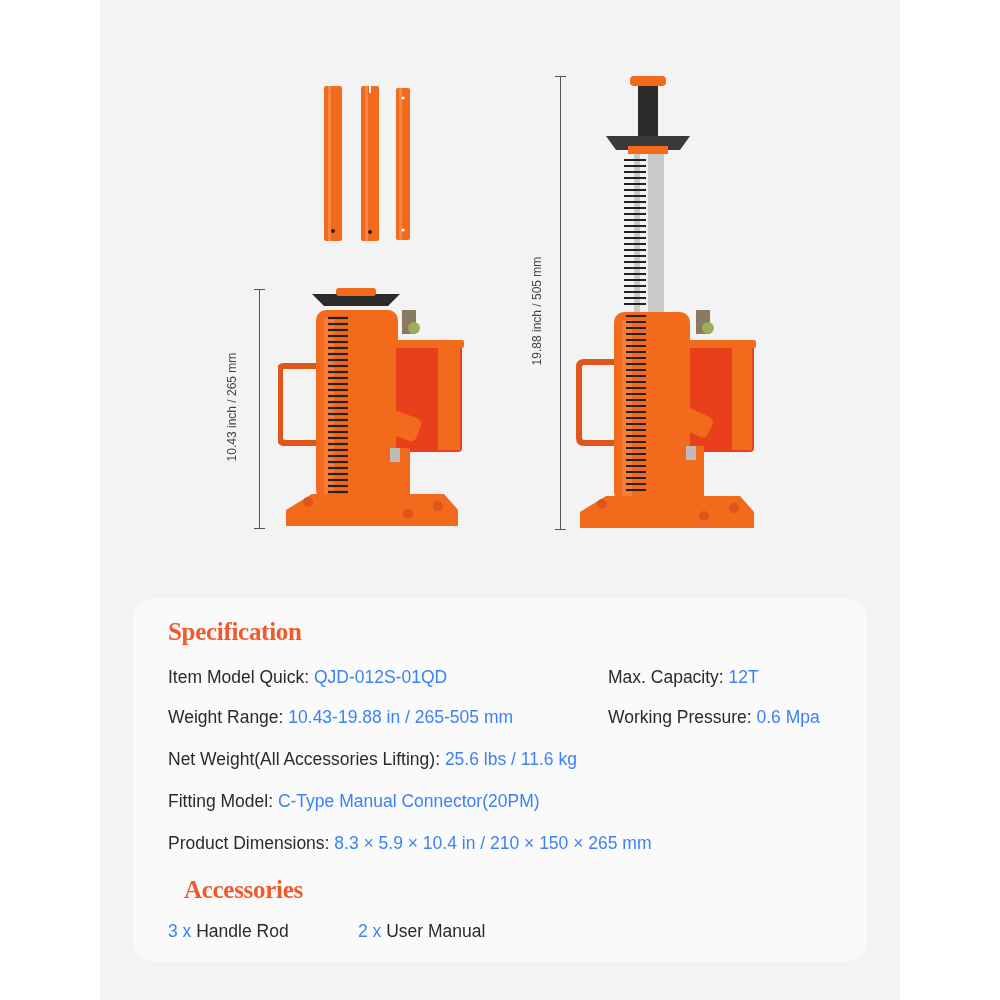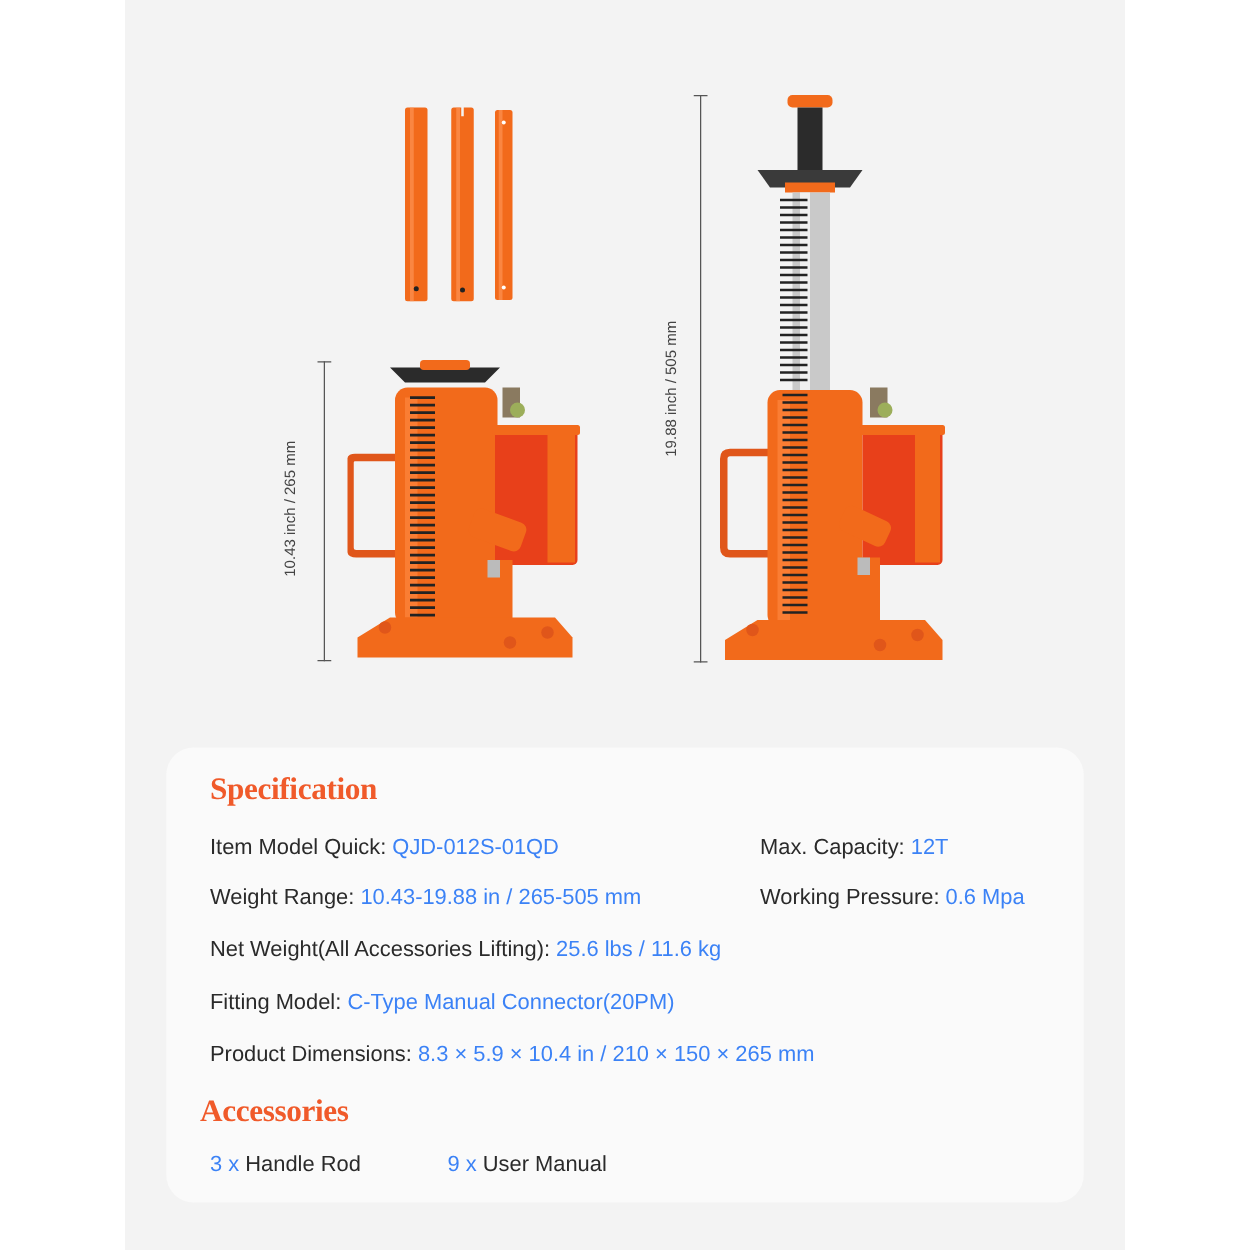--- a/index.html
+++ b/index.html
@@ -222,20 +222,20 @@
 <div class="row" style="left:168px;top:749px;">
   <span>Net Weight(All Accessories Lifting): </span><span class="v">25.6 lbs / 11.6 kg</span>
 </div>
 <div class="row" style="left:168px;top:791px;">
   <span>Fitting Model: </span><span class="v">C-Type Manual Connector(20PM)</span>
 </div>
 <div class="row" style="left:168px;top:833px;">
   <span>Product Dimensions: </span><span class="v">8.3 × 5.9 × 10.4 in / 210 × 150 × 265 mm</span>
 </div>
 
-<div class="h" style="left:160px;top:876px;">Accessories</div>
+<div class="h" style="left:184px;top:876px;">Accessories</div>
 
 <div class="row" style="left:168px;top:921px;">
   <span class="v">3 x</span><span> Handle Rod</span>
 </div>
 <div class="row" style="left:358px;top:921px;">
-  <span class="v">9 x</span><span> User Manual</span>
+  <span class="v">2 x</span><span> User Manual</span>
 </div>
 
 </body></html>

